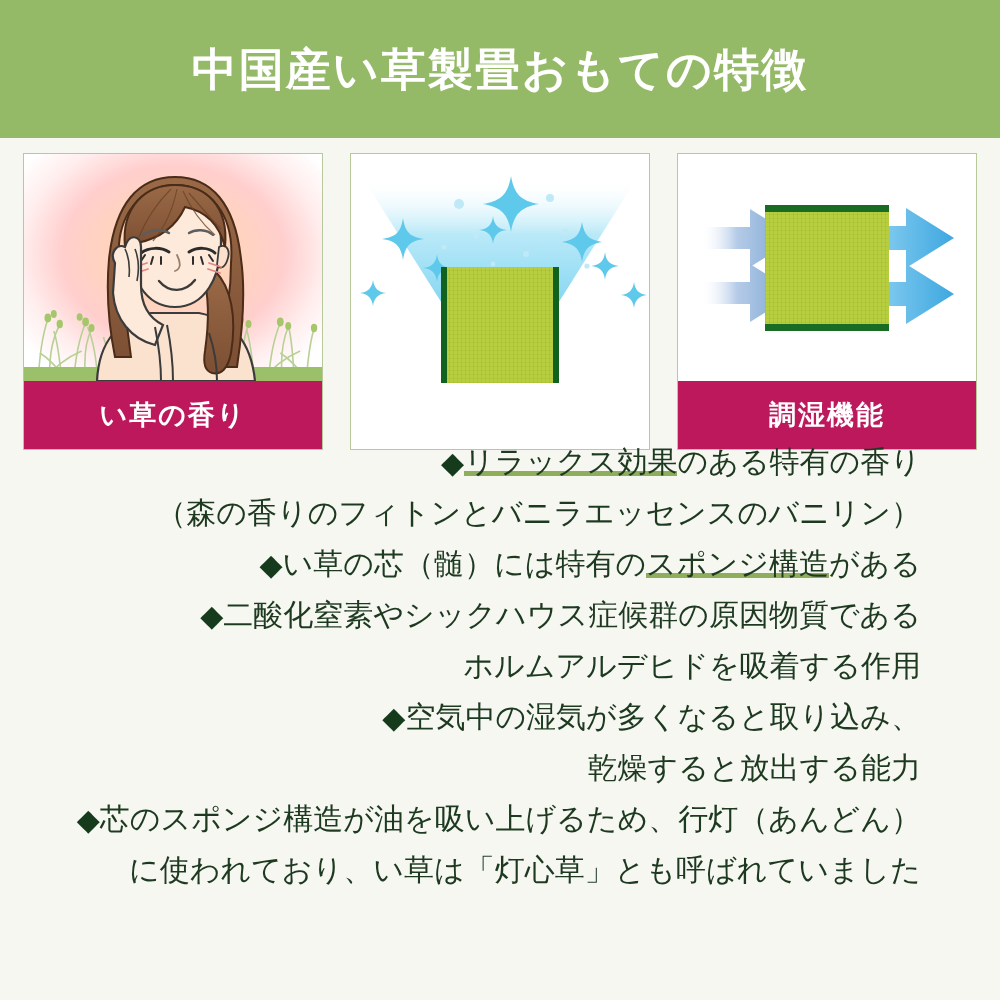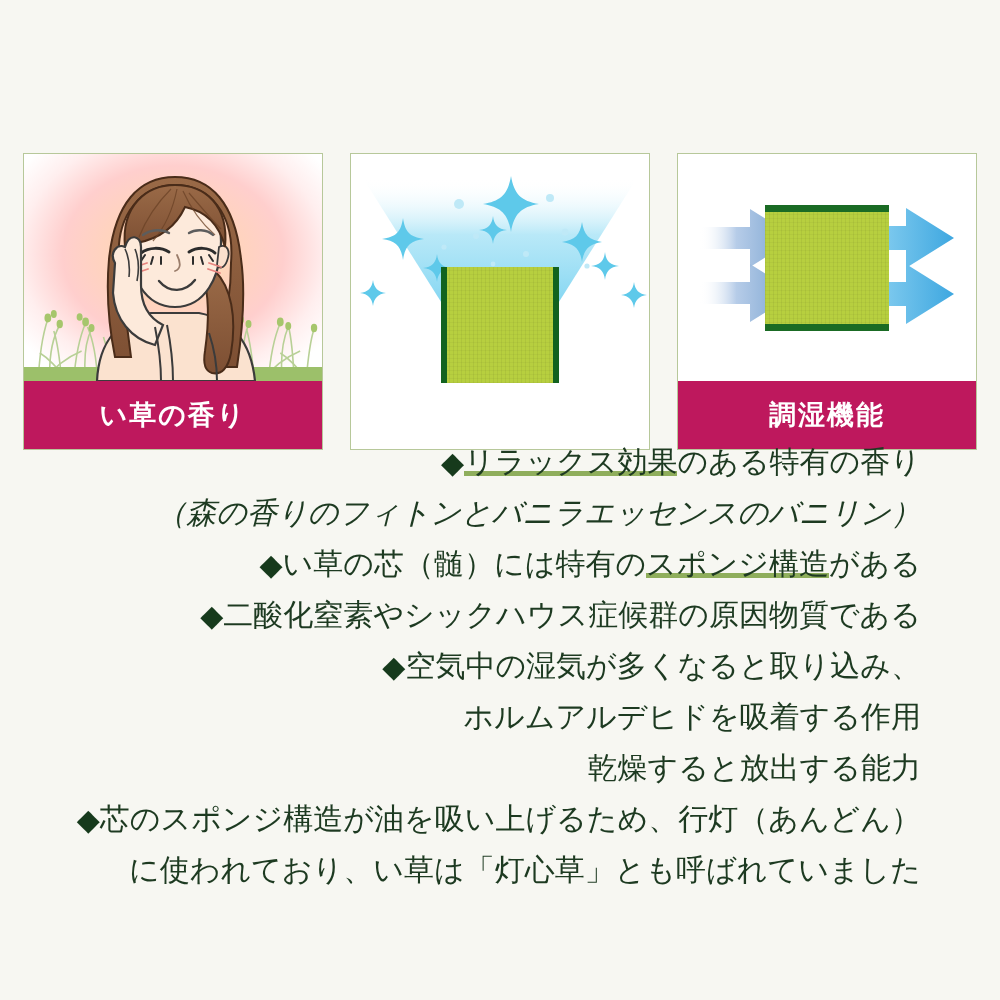--- a/index.html
+++ b/index.html
@@ -98,21 +98,21 @@
     font-size:30px;
     line-height:1;
     text-align:right;
   }
   .ln{
     display:block;
     white-space:nowrap;
     height:51px;
     line-height:51px;
   }
-  .ln.indent1{padding-left:54px;font-style:italic;}
+  .ln.indent1{padding-left:54px;}
   .ln.indent2{padding-left:410px;}
   .ln.indent3{padding-left:540px;}
   .ln.indent4{padding-left:62px;}
   .bullet{
     display:inline-block;
     color:#163a1c;
     font-size:30px;
     margin-left:26px;
     margin-right:0px;
     vertical-align:-1px;
@@ -123,20 +123,23 @@
     background-position:0 calc(100% - 4px);
     background-size:100% 5px;
     padding-bottom:2px;
   }
 </style>
 </head>
 <body>
 
 <div class="page">
 
+  <div class="header">
+    <div class="header-title">中国産い草製畳おもての特徴</div>
+  </div>
 
   <div class="cards">
 
     <div class="card">
       <div class="card-art">
         <div class="glow"></div>
 
         <svg class="grass-band" viewBox="0 0 300 96" preserveAspectRatio="none">
           <g stroke="#b8d096" stroke-width="1.6" fill="none">
             <path d="M14 96 C16 70 18 52 24 34"></path>
@@ -327,20 +330,20 @@
       <div class="card-label">調湿機能</div>
     </div>
 
   </div>
 
   <div class="body-text" id="features">
       <div class="ln"><span class="bullet">◆</span><span class="u">リラックス効果</span><span>のある特有の香り</span></div>
       <div class="ln indent1"><span>（森の香りのフィトンとバニラエッセンスのバニリン）</span></div>
       <div class="ln"><span class="bullet">◆</span><span>い草の芯（髄）には特有の</span><span class="u">スポンジ構造</span><span>がある</span></div>
       <div class="ln"><span class="bullet">◆</span><span>二酸化窒素やシックハウス症候群の原因物質である</span></div>
+      <div class="ln indent2"><span>ホルムアルデヒドを吸着する作用</span></div>
       <div class="ln"><span class="bullet">◆</span><span>空気中の湿気が多くなると取り込み、</span></div>
-      <div class="ln indent2"><span>ホルムアルデヒドを吸着する作用</span></div>
       <div class="ln indent3"><span>乾燥すると放出する能力</span></div>
       <div class="ln"><span class="bullet">◆</span><span>芯のスポンジ構造が油を吸い上げるため、行灯（あんどん）</span></div>
       <div class="ln indent4"><span>に使われており、い草は「灯心草」とも呼ばれていました</span></div>
     </div>
 
 </div>
 
 </body></html>

